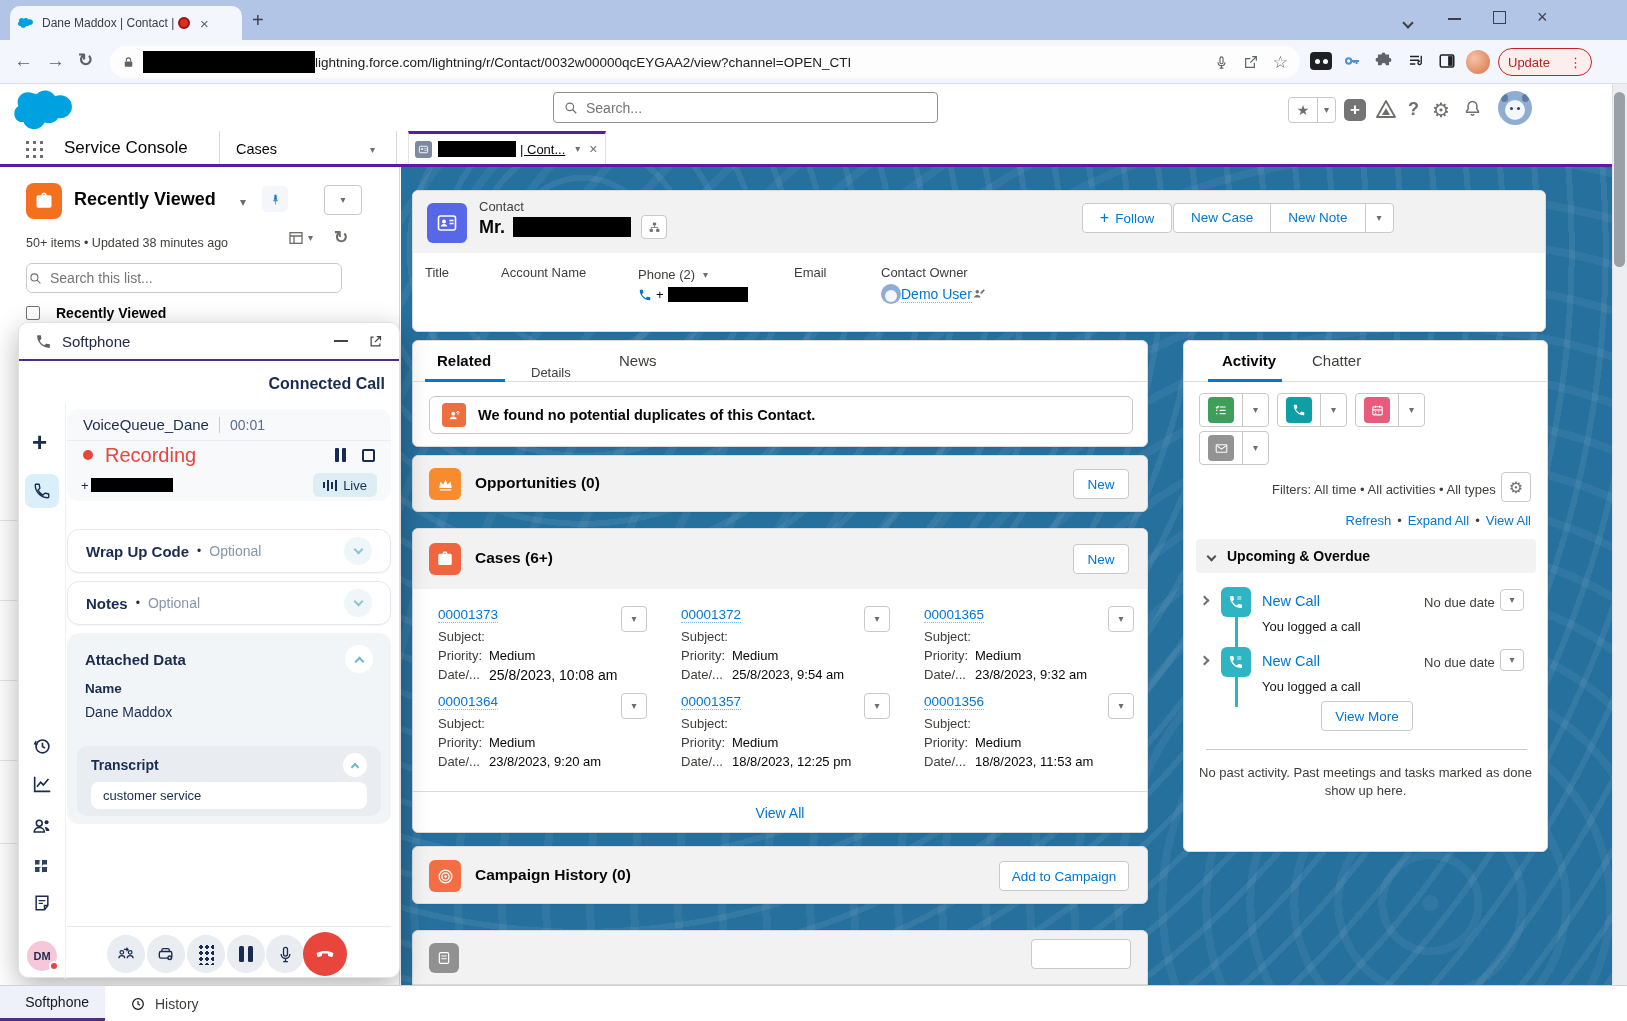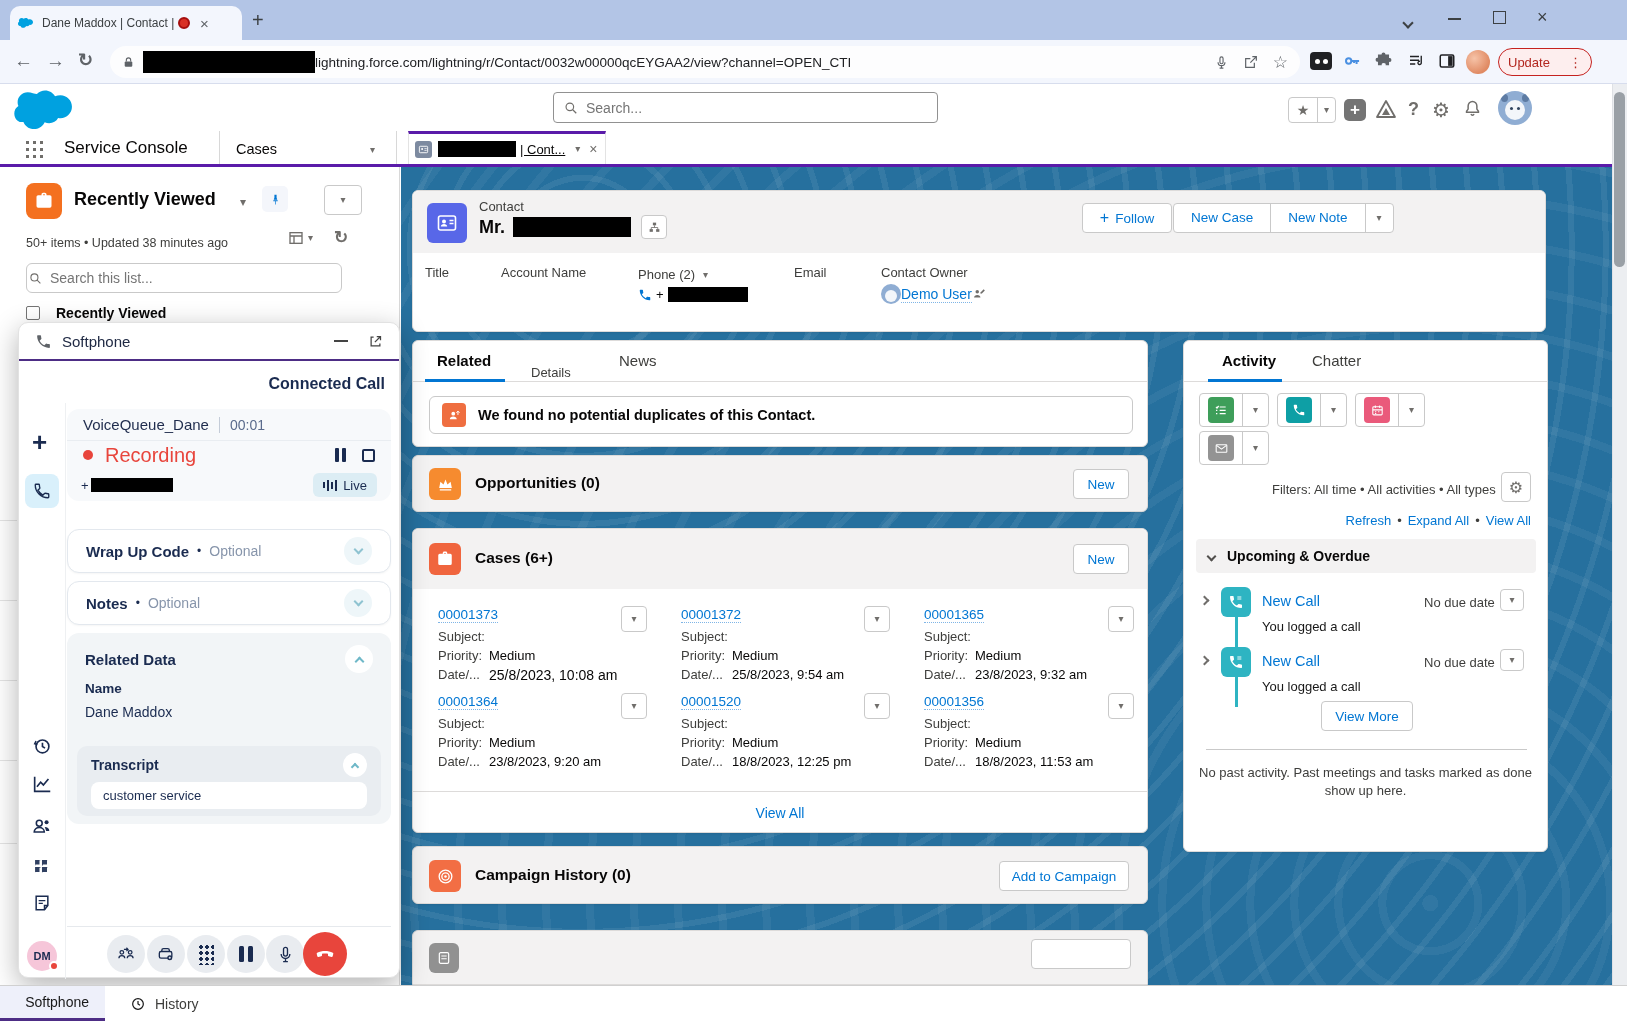--- a/index.html
+++ b/index.html
@@ -359,21 +359,21 @@
         <span class="tri">▾</span>
       </span>
     <div class="abs gray" style="top:23px;font-size:13px">Subject:</div>
     <div class="abs gray" style="top:42px;font-size:13px">Priority:</div>
     <div class="abs" style="left:51px;top:42px;font-size:13px">Medium</div>
     <div class="abs gray" style="top:61px;font-size:13px">Date/...</div>
     <div class="abs" style="left:51px;top:61px;font-size:13px">23/8/2023, 9:20 am</div>
   </div>
 
   <div class="abs" style="left:268px;top:164px;width:230px;height:80px">
-    <span class="link dotted" style="font-size:13.5px">00001520</span>
+    <span class="link dotted" style="font-size:13.5px">00001357</span>
     <span class="ddbtn abs" style="left:183px;top:0;width:26px;height:26px">
         <span class="tri">▾</span>
       </span>
     <div class="abs gray" style="top:23px;font-size:13px">Subject:</div>
     <div class="abs gray" style="top:42px;font-size:13px">Priority:</div>
     <div class="abs" style="left:51px;top:42px;font-size:13px">Medium</div>
     <div class="abs gray" style="top:61px;font-size:13px">Date/...</div>
     <div class="abs" style="left:51px;top:61px;font-size:13px">18/8/2023, 12:25 pm</div>
   </div>
 
@@ -631,21 +631,21 @@
     <span style="font-size:15px;font-weight:bold;color:#1a2b50">Notes</span>
     <span style="margin:0 8px;color:#1a2b50;font-size:12px">•</span>
     <span style="font-size:14px;color:#8795ab">Optional</span>
     <span class="row" style="margin-left:auto;width:28px;height:28px;border-radius:50%;background:#eef6f9;justify-content:center">
         <span class="chev" style="border-color:#8fc3d1;margin-top:-3px"></span>
       </span>
   </div>
 
   <div class="abs" style="left:48px;top:310px;width:324px;height:191px;background:#f2f5f7;border-radius:12px">
     <div class="row" style="padding:12px 18px 0 18px">
-      <span style="font-size:15px;font-weight:bold;color:#1a2b50">Related Data</span>
+      <span style="font-size:15px;font-weight:bold;color:#1a2b50">Attached Data</span>
       <span class="row" style="margin-left:auto;width:28px;height:28px;border-radius:50%;background:#fff;justify-content:center">
           <span class="chev up" style="border-color:#6fb8c8;margin-top:4px"></span>
         </span>
     </div>
     <div style="padding:8px 18px 0 18px;font-size:13.5px;font-weight:bold;color:#1a2b50">Name</div>
     <div style="padding:8px 18px 0 18px;font-size:14px;color:#1a2b50">Dane Maddox</div>
     <div class="abs" style="left:10px;top:113px;width:304px;height:70px;background:#e9edf1;border-radius:10px">
       <div class="row" style="padding:7px 14px 0 14px">
         <span style="font-size:14px;font-weight:bold;color:#1a2b50">Transcript</span>
         <span class="row" style="margin-left:auto;width:24px;height:24px;border-radius:50%;background:#fff;justify-content:center">

